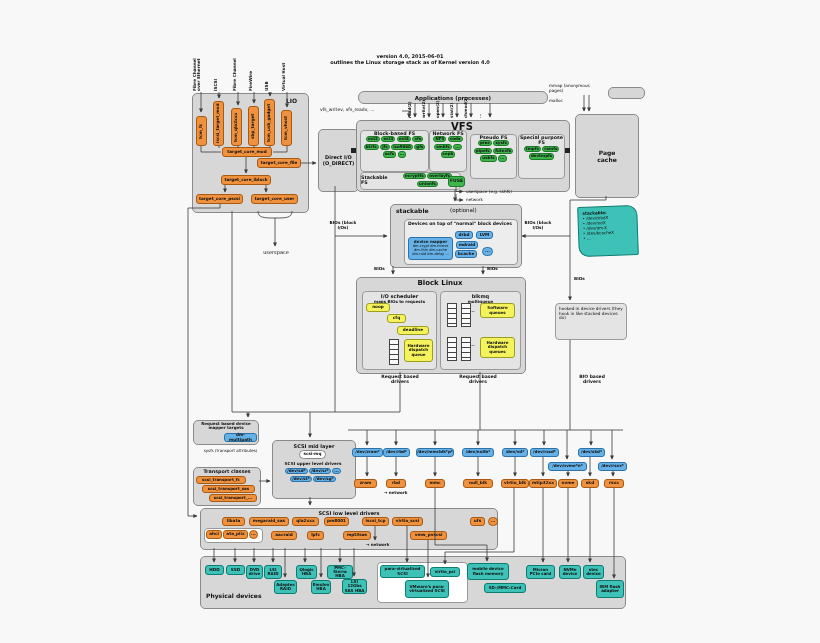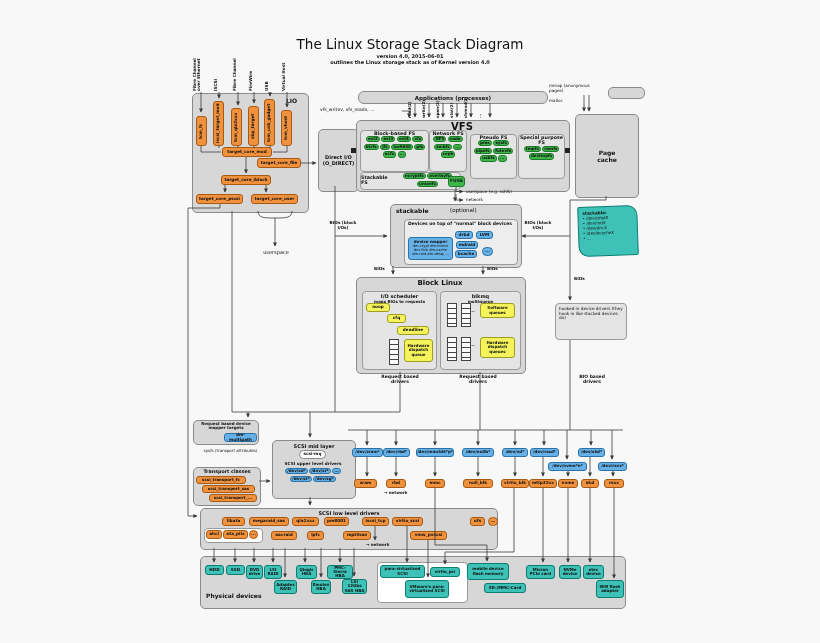--- a/index.html
+++ b/index.html
@@ -139,21 +139,20 @@
       <path d="M543,488 V562" marker-end="url(#ah)"></path>
         <path d="M568,488 V562" marker-end="url(#ah)"></path>
       <path d="M590,488 V562" marker-end="url(#ah)"></path>
         <path d="M614,488 V578" marker-end="url(#ah)"></path>
       <path d="M375,526 V540" marker-end="url(#ah)"></path>
     </g>
     <rect x="351" y="148" width="5" height="5" fill="#222"></rect>
     <rect x="565" y="148" width="5" height="5" fill="#222"></rect>
   </svg>
 
-  <div class="a f13" style="left:0;top:36px;width:820px;text-align:center;">The Linux Storage Stack Diagram</div>
   <div class="a f5 bold" style="left:0;top:53px;width:820px;text-align:center;">version 4.0, 2015-06-01</div>
   <div class="a f5 bold" style="left:0;top:59px;width:820px;text-align:center;">outlines the Linux storage stack as of Kernel version 4.0</div>
 
   <div class="a vlabel f42" style="left:193px;top:56px;height:35px;width:12px;">Fibre Channel over Ethernet</div>
   <div class="a vlabel f42" style="left:214px;top:56px;height:35px;width:8px;">iSCSI</div>
   <div class="a vlabel f42" style="left:233px;top:56px;height:35px;width:8px;">Fibre Channel</div>
   <div class="a vlabel f42" style="left:249px;top:56px;height:35px;width:8px;">FireWire</div>
   <div class="a vlabel f42" style="left:265px;top:56px;height:35px;width:8px;">USB</div>
   <div class="a vlabel f42" style="left:282px;top:56px;height:35px;width:8px;">Virtual Host</div>
 

